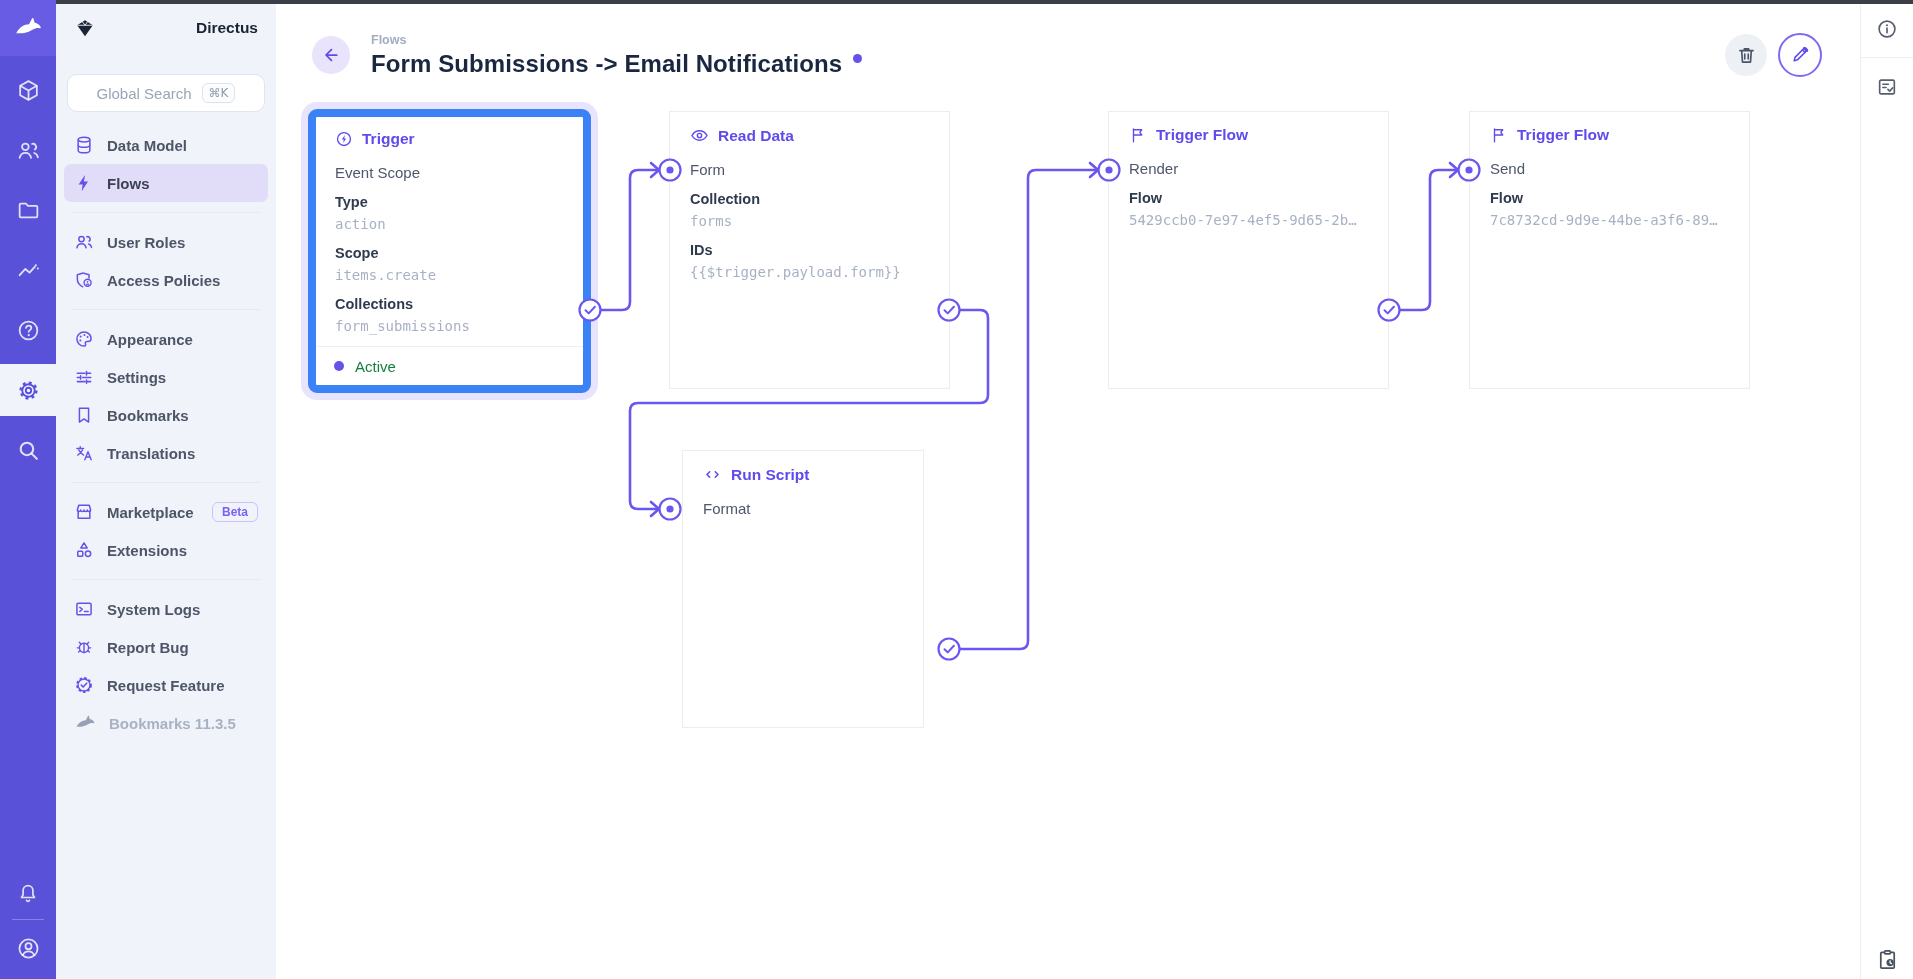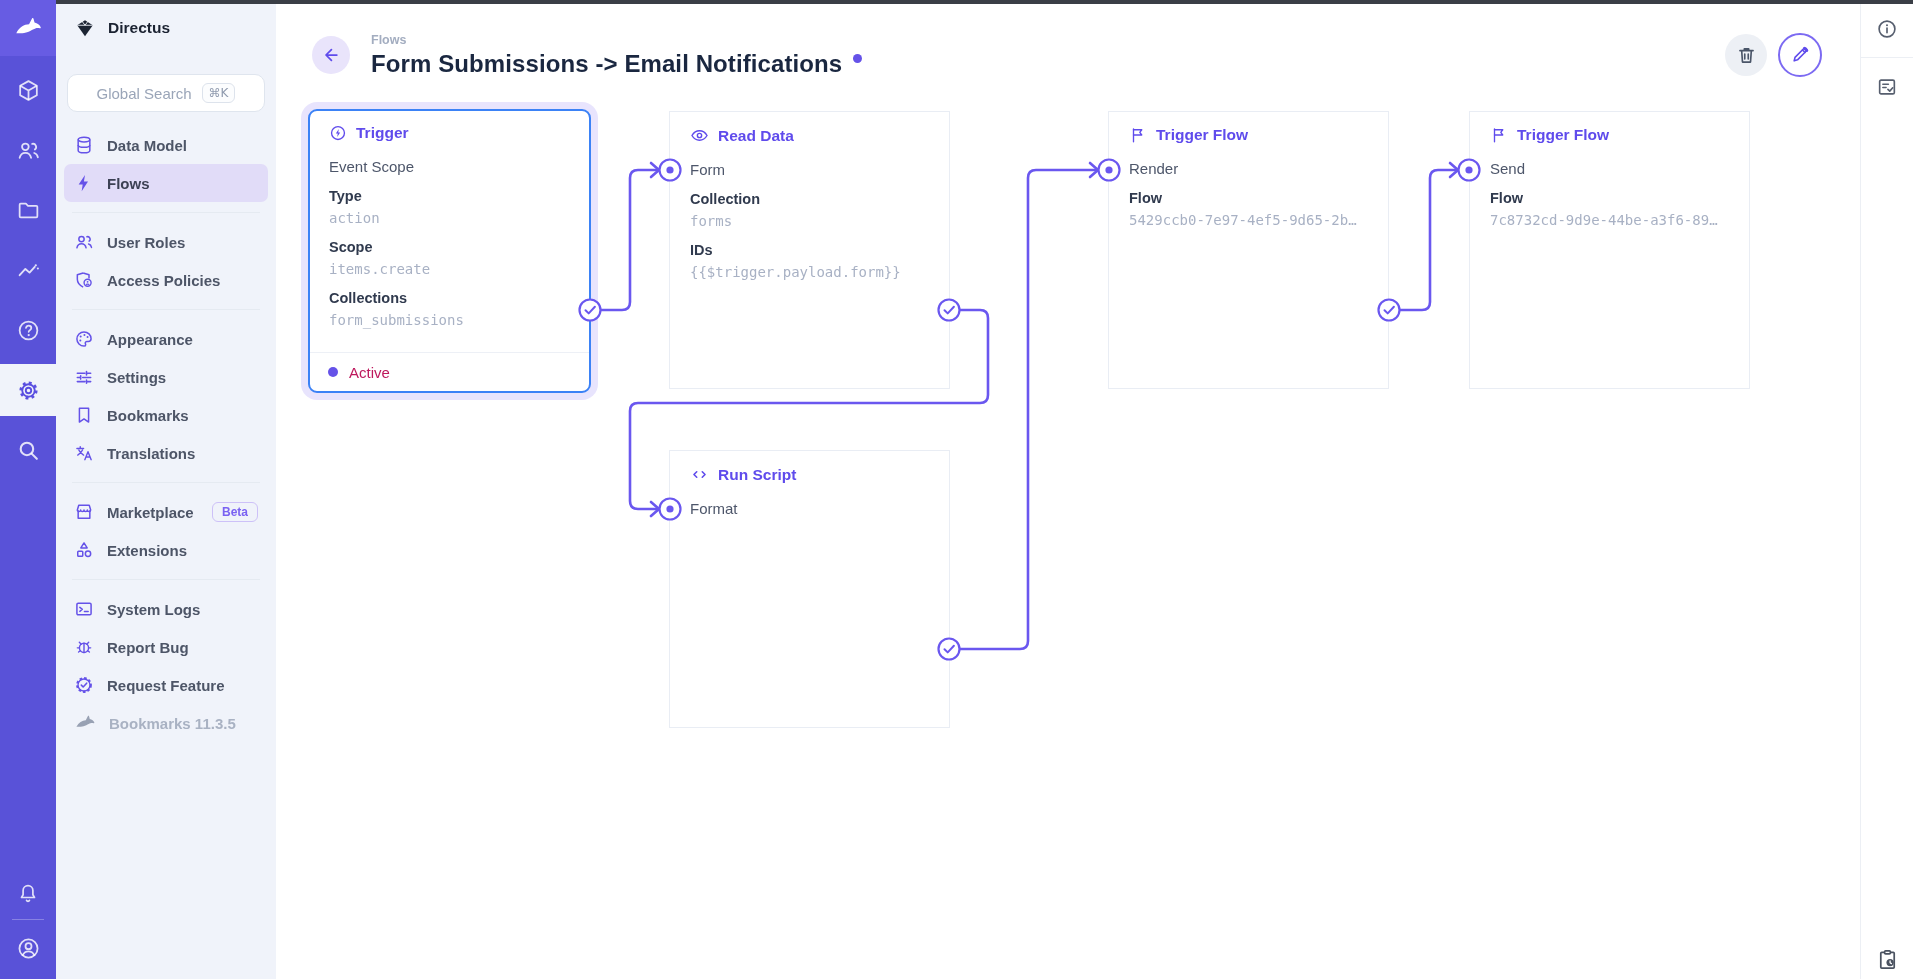--- a/index.html
+++ b/index.html
@@ -20,21 +20,21 @@
   .rail-logo{width:56px;height:56px;background:var(--rail-logo);display:flex;align-items:center;justify-content:center;color:#fff;cursor:pointer;}
   .rail-item{width:56px;height:52px;margin-top:8px;display:flex;align-items:center;justify-content:center;color:rgba(255,255,255,.82);cursor:pointer;}
   .rail-item:first-of-type{margin-top:6px;}
   .rail-item.active{background:var(--sidebar-bg);color:#5a4fe0;}
   .rail-bottom{position:absolute;left:0;bottom:7px;width:56px;}
   .rail-divider{height:1px;background:rgba(255,255,255,.28);margin:3px 12px 4px;}
   .rail-bottom .rail-item{margin-top:0;height:48px;}
 
   
   .sidebar{position:absolute;left:56px;top:0;width:220px;height:979px;background:var(--sidebar-bg);z-index:20;}
-  .project{height:56px;display:flex;align-items:center;gap:12px;padding:0 18px;cursor:pointer;}
+  .project{height:56px;display:flex;align-items:center;gap:12px;padding:0 18px;cursor:pointer;justify-content:space-between;}
   .project-name{font-size:15.5px;font-weight:700;color:#1b2231;}
   .search-box{margin:18px 11px 14px;height:38px;background:#fff;border:1px solid #dfe5ee;border-radius:10px;display:flex;align-items:center;justify-content:center;gap:10px;cursor:text;}
   .search-ph{font-size:15px;color:#9aa5b8;}
   .kbd{font-family:"DejaVu Sans",sans-serif;font-size:12px;color:#8f9aae;border:1px solid #dde3ec;border-radius:6px;padding:2px 6px;background:#fcfdfe;}
   .nav-item{height:38px;margin:0 8px;padding:0 10px;border-radius:7px;display:flex;align-items:center;gap:13px;cursor:pointer;color:var(--item-text);}
   .nav-item .ni{color:var(--accent);display:flex;}
   .nav-item span.lbl{font-size:15px;font-weight:600;}
   .nav-item.active{background:var(--active-item);color:#3c4154;}
   .nav-divider{height:1px;background:var(--divider);margin:10px 16px;}
   .badge{margin-left:auto;font-size:12px;font-weight:600;color:#7a62f2;border:1.5px solid #cdc1f8;border-radius:6px;padding:2px 9px;background:transparent;}
@@ -52,29 +52,29 @@
   .page-title{font-size:24px;font-weight:700;color:var(--dark);letter-spacing:.1px;}
   .status-dot{width:9px;height:9px;border-radius:50%;background:var(--accent);margin-left:11px;margin-top:4px;}
   .header-actions{margin-left:auto;display:flex;align-items:center;gap:11px;}
   .icon-btn{width:42px;height:42px;border-radius:50%;display:flex;align-items:center;justify-content:center;cursor:pointer;}
   .delete-btn{background:#edf0f5;color:#4a5568;}
   .edit-btn{width:44px;height:44px;background:#fff;border:2px solid #7c6af2;color:#5f4bec;}
 
   
   .canvas{position:absolute;inset:0;}
   .panel{position:absolute;background:#fff;border:1px solid var(--panel-border);border-radius:0;padding:14px 20px 0;z-index:1;cursor:pointer;}
-  .panel.selected{border:2px solid #3b82f6;border-radius:9px;box-shadow:0 0 0 7px rgba(101,73,240,.15);padding:13px 19px 0;}
+  .panel.selected{border:8px solid #3b82f6;border-radius:9px;box-shadow:0 0 0 7px rgba(101,73,240,.15);padding:13px 19px 0;}
   .panel-head{display:flex;align-items:center;gap:9px;color:#5f4bec;}
   .panel-head .pt{font-size:15.5px;font-weight:700;}
   .pname{margin-top:15px;font-size:15px;color:#4d566a;line-height:20px;}
   .plabel{margin-top:9px;font-size:14.5px;font-weight:700;color:var(--label);line-height:20px;}
   .pvalue{margin-top:2px;font-family:"DejaVu Sans Mono",monospace;font-size:14px;color:var(--muted);line-height:20px;white-space:nowrap;overflow:hidden;}
   .pfooter{position:absolute;left:0;right:0;bottom:0;height:39px;border-top:1px solid #edf0f6;display:flex;align-items:center;gap:11px;padding:0 18px;}
   .pfooter .dot{width:10px;height:10px;border-radius:50%;background:var(--accent);}
-  .pfooter .ft{font-size:15px;color:#be185d;}
+  .pfooter .ft{font-size:15px;color:#15803d;}
   .wires{position:absolute;inset:0;z-index:2;pointer-events:none;}
 
   
   .right-rail{position:absolute;right:0;top:0;width:53px;height:979px;background:#fff;border-left:1px solid #eceff4;z-index:25;}
   .rr-item{height:58px;display:flex;align-items:center;justify-content:center;color:#565e6e;cursor:pointer;}
   .rr-item.first{border-bottom:1px solid #eceff4;}
   .rr-bottom{position:absolute;bottom:8px;left:0;width:100%;display:flex;justify-content:center;color:#4a5260;cursor:pointer;}
 </style>
 </head>
 <body>
@@ -438,21 +438,21 @@
               <path d="M6 5h11l-2.6 3.5L17 12H6"></path>
             </svg>
         </span>
         <span class="pt">Trigger Flow</span>
       </div>
       <div class="pname">Send</div>
       <div class="plabel">Flow</div>
       <div class="pvalue">7c8732cd-9d9e-44be-a3f6-89…</div>
     </div>
 
-    <div class="panel" style="left:393px;top:450px;width:281px;height:278px">
+    <div class="panel" style="left:406px;top:450px;width:242px;height:278px">
       <div class="panel-head">
         <span>
           <svg width="19" height="19" viewBox="0 0 24 24" fill="none" stroke="currentColor" stroke-width="2" stroke-linecap="round" stroke-linejoin="round">
               <path d="M8.5 8.5L5 12l3.5 3.5M15.5 8.5L19 12l-3.5 3.5"></path>
             </svg>
         </span>
         <span class="pt">Run Script</span>
       </div>
       <div class="pname">Format</div>
     </div>

